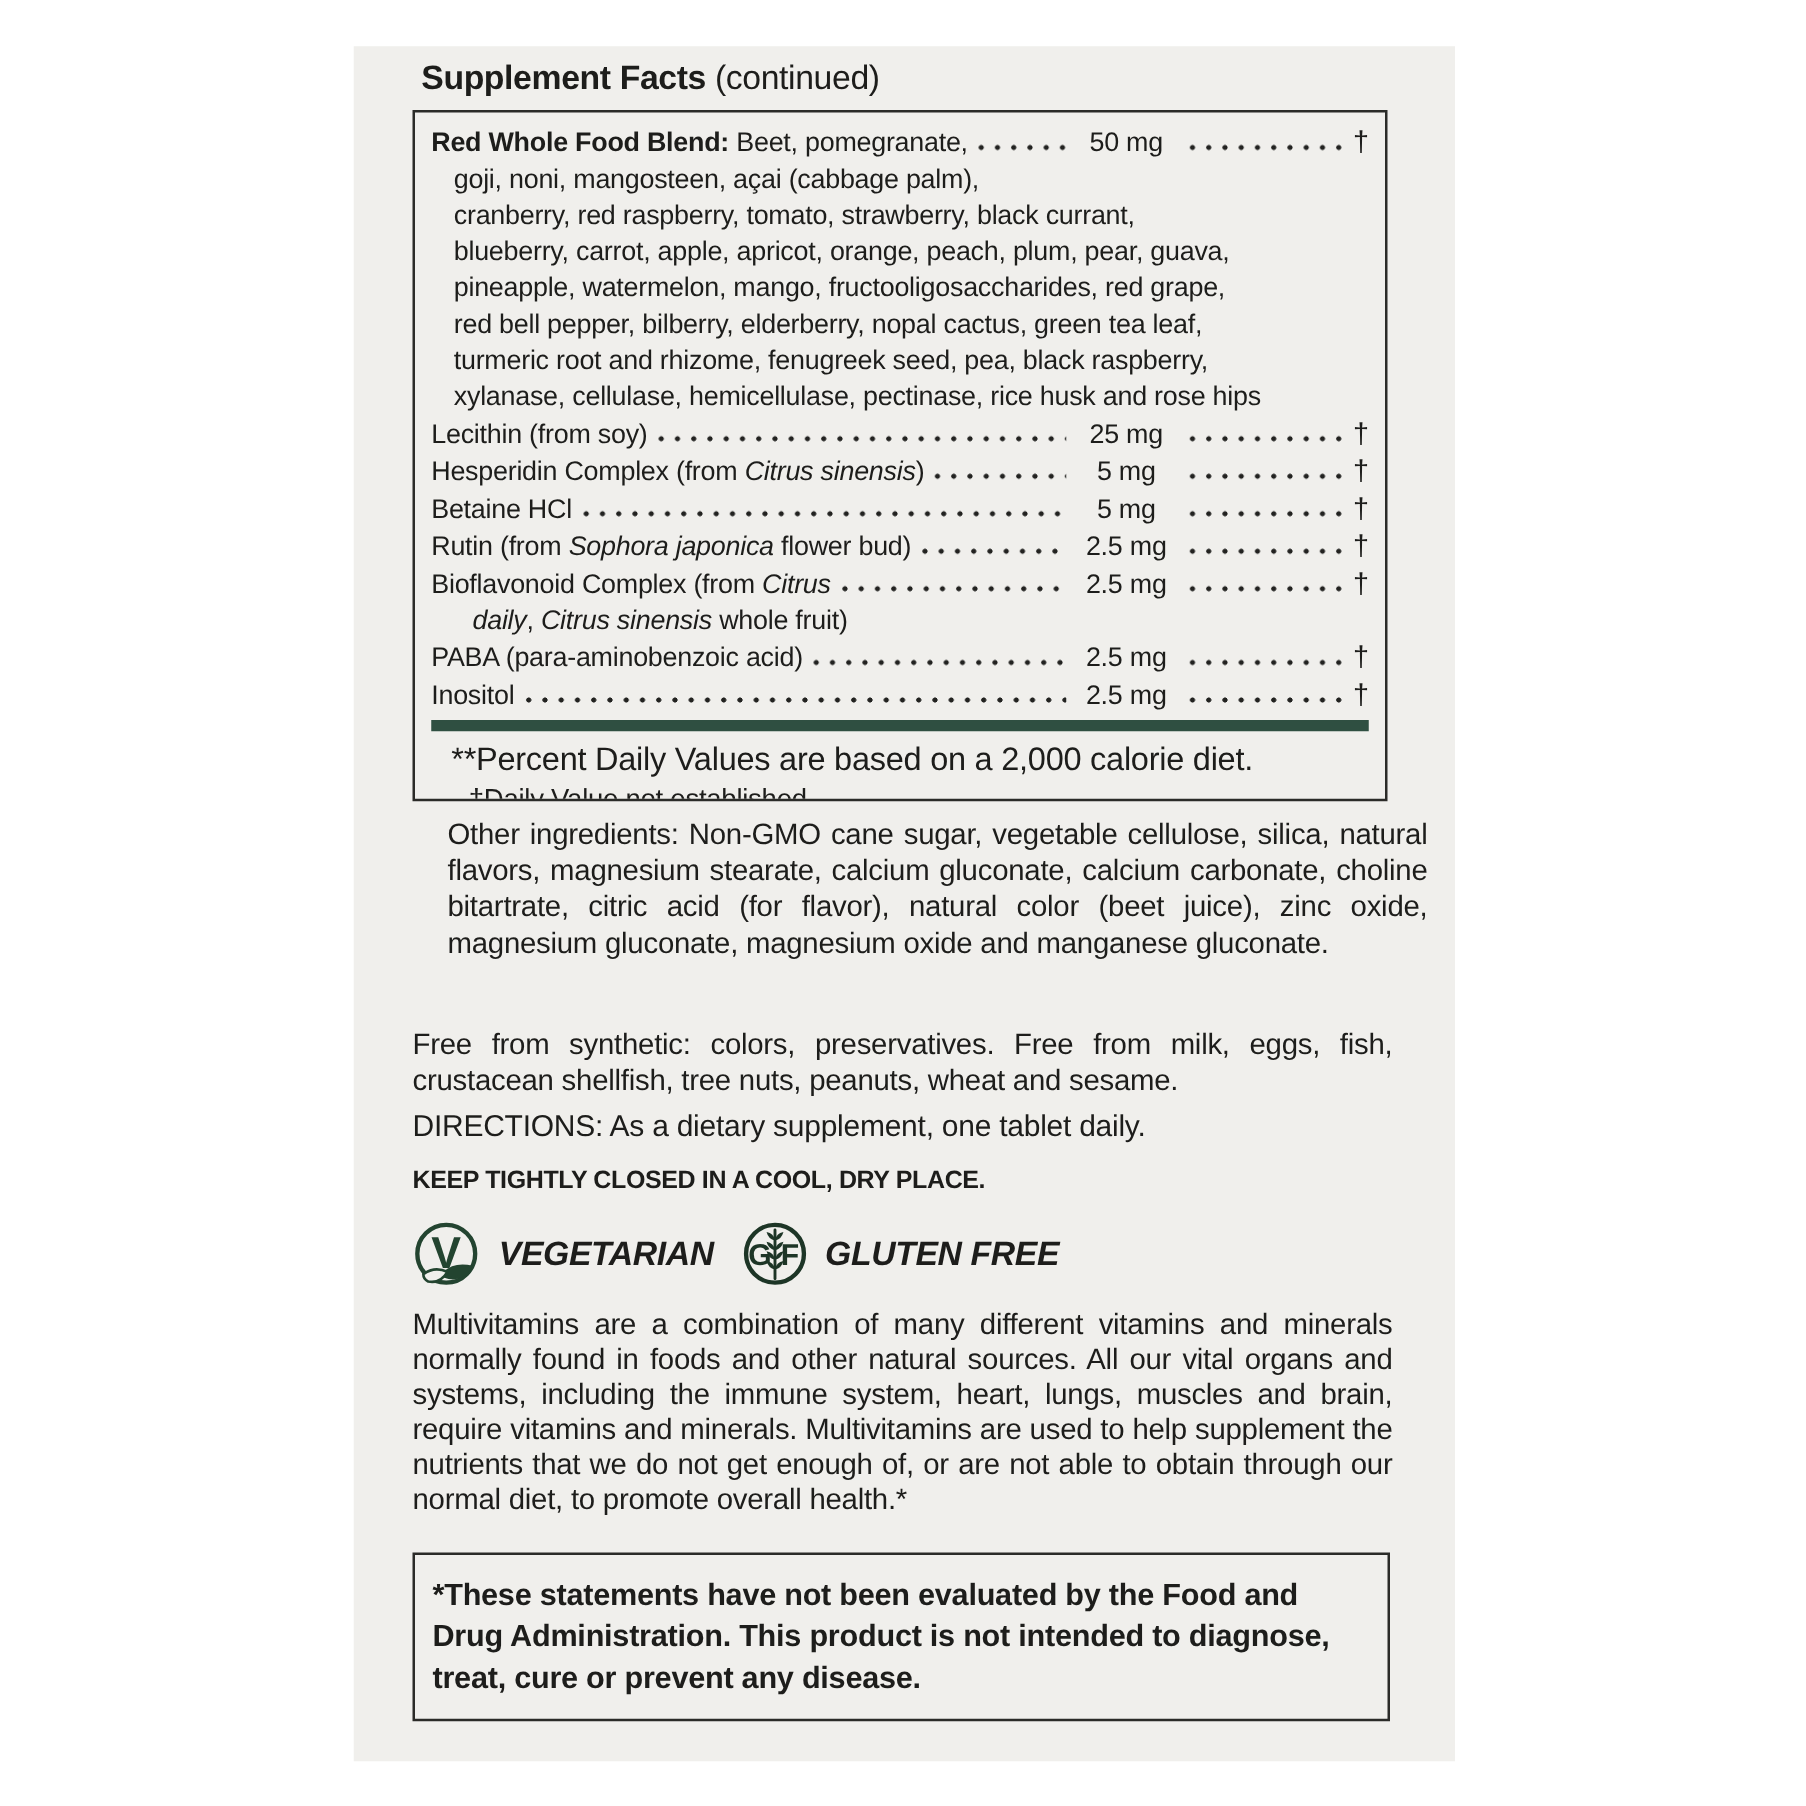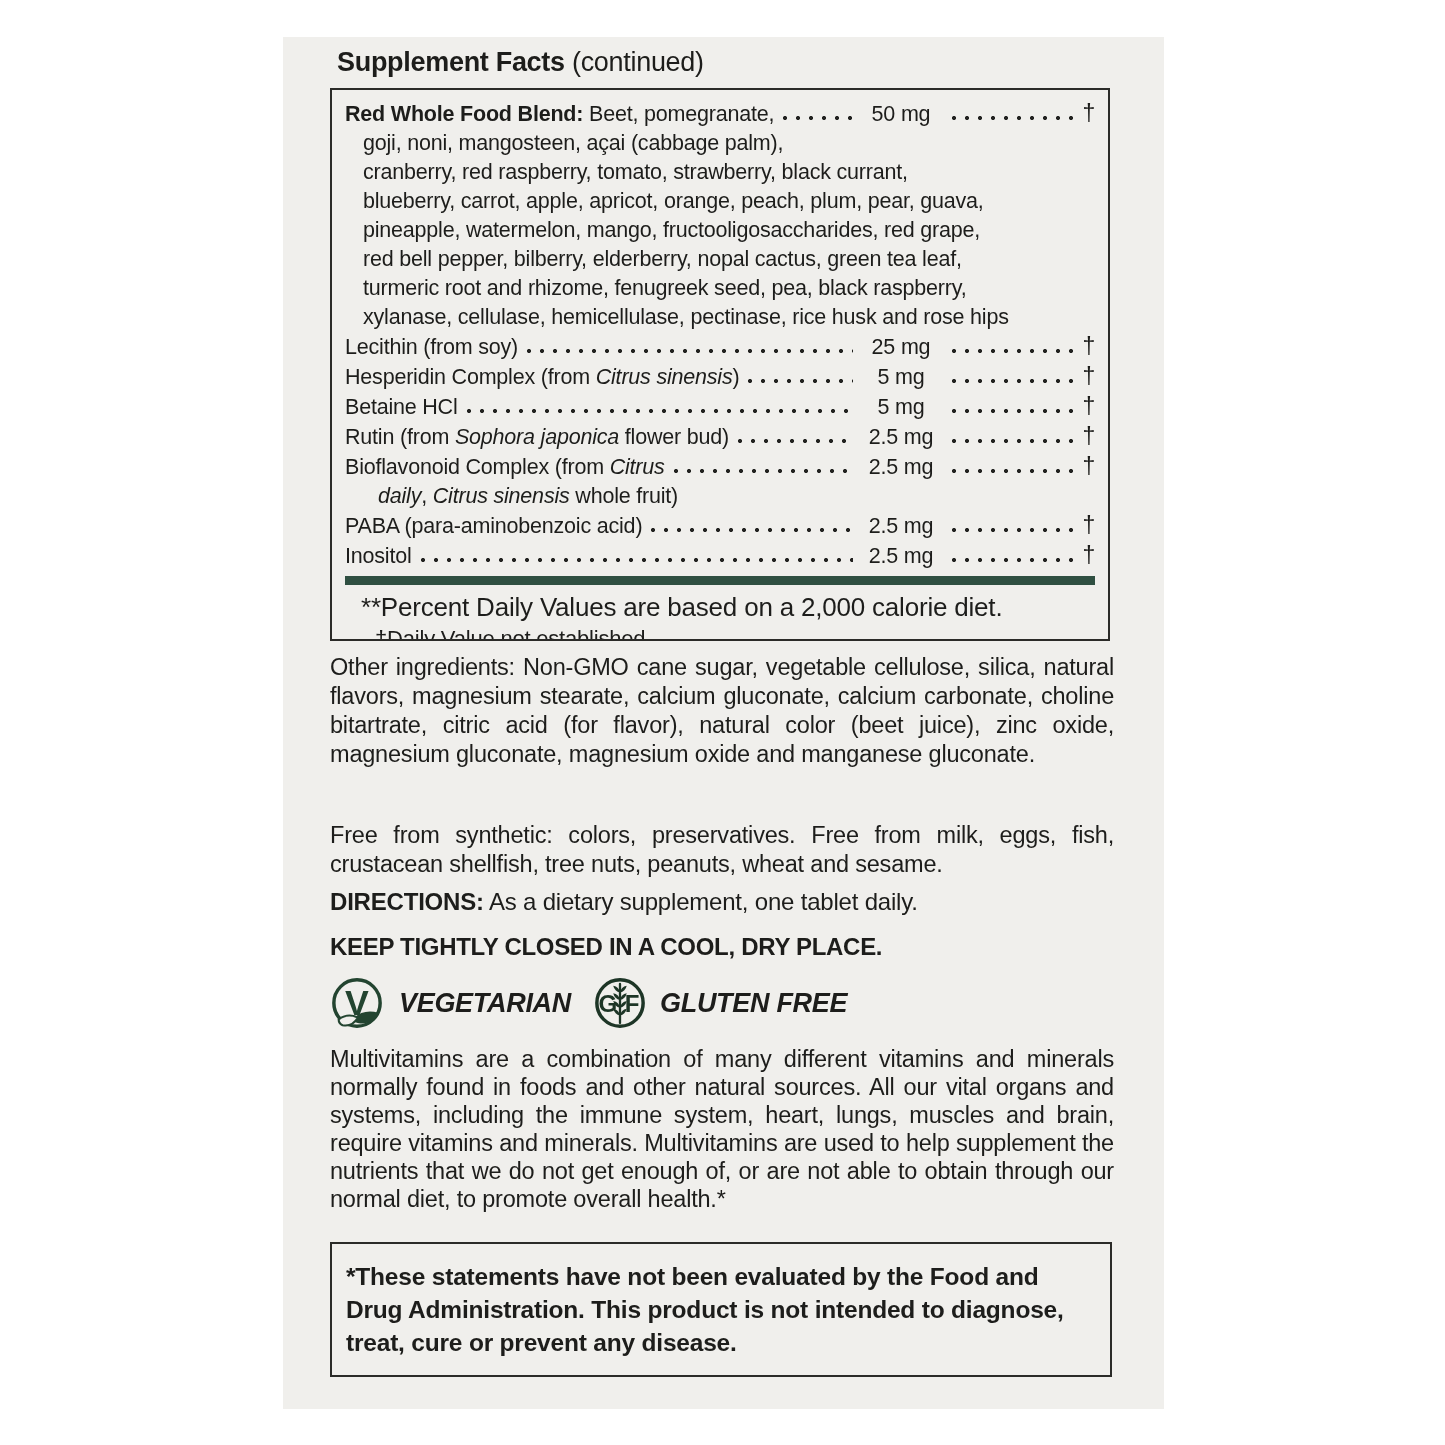--- a/index.html
+++ b/index.html
@@ -40,27 +40,27 @@
 
   .divider { height:9px; margin:5px 0 7px 0; }
 
   .fn1 { padding-left:16px; font-size:26px; line-height:31px; }
   .fn2 { padding-left:30px; font-size:22px; line-height:31px; }
 
   .para {
     position:absolute; left:47px; width:784px; text-align:justify;
     font-size:23.5px; line-height:29px; letter-spacing:-0.2px;
   }
-  .p-other { top:616px; }
+  .p-other { top:616px;margin-left:28px; }
   .p-free  { top:784px; }
   .p-desc  { top:1008px; line-height:28px; }
 
   .line-directions { position:absolute; left:47px; top:851px; font-size:24px; letter-spacing:-0.2px; }
-  .line-directions .b { font-weight:700; }
-  .line-storage { position:absolute; left:47px; top:896px; font-size:24px; font-weight:700; letter-spacing:-0.3px; }
+  .line-directions .b { font-weight:400; }
+  .line-storage { position:absolute; left:47px; top:896px; font-size:20px; font-weight:700; letter-spacing:-0.3px; }
 
   .badges { position:absolute; left:47px; top:938px; height:56px; display:flex; align-items:center; }
   .badge-text { font-size:27px; font-weight:700; letter-spacing:-0.3px; margin-left:15px;font-style:italic; }
   .badge-text.gf { margin-left:13px; }
   .badge-icon { display:block; }
   .badge-icon.second { margin-left:22px; }
   svg text { font-family:"Liberation Sans", sans-serif; }
 
   .disclaimer-box {
     position:absolute; left:47px; top:1205px; width:782px;

